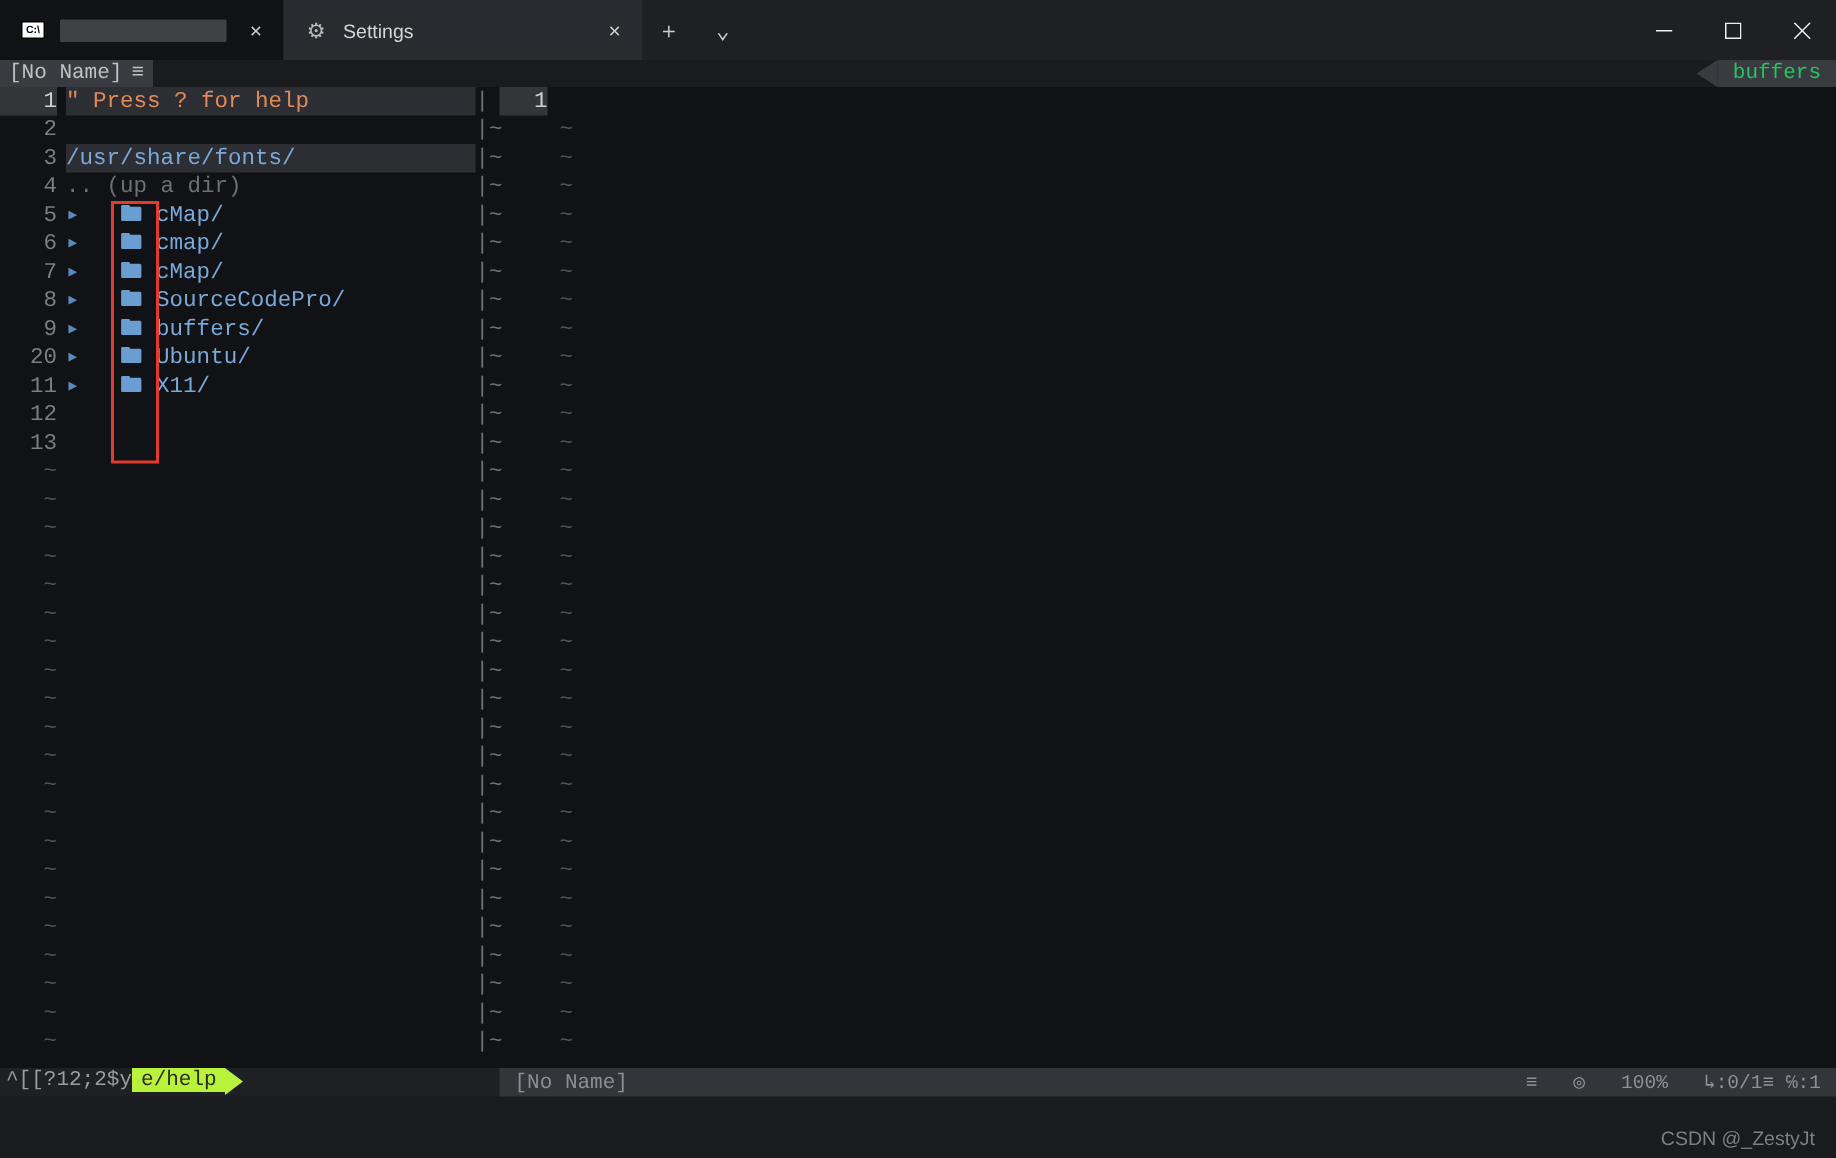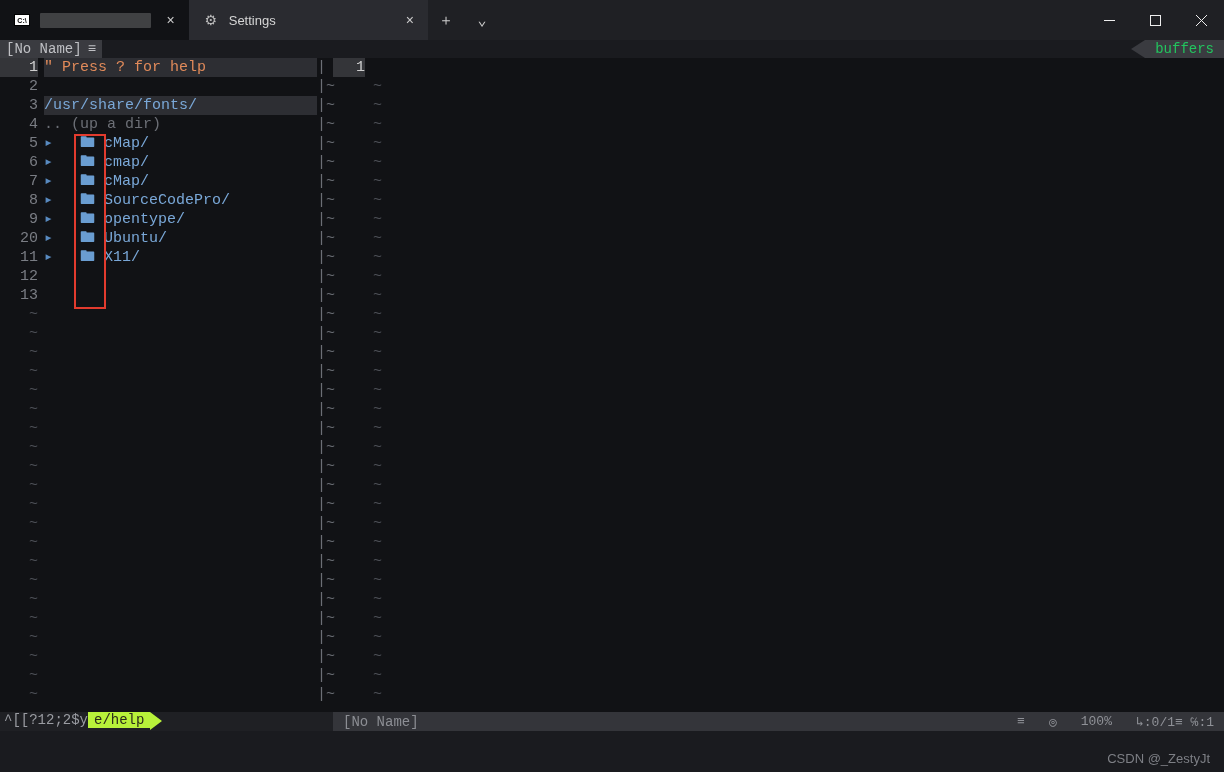--- a/index.html
+++ b/index.html
@@ -160,21 +160,21 @@
     <div class="content">
       <div class="row hl comment">" Press ? for help</div>
       <div class="row"></div>
       <div class="row hl path">/usr/share/fonts/</div>
       <div class="row dim">.. (up a dir)</div>
       <div id="tree-items">
           <div class="row"><span class="arrow">▸</span>   <span class="fico">🖿</span> <span class="folder">cMap/</span></div>
           <div class="row"><span class="arrow">▸</span>   <span class="fico">🖿</span> <span class="folder">cmap/</span></div>
           <div class="row"><span class="arrow">▸</span>   <span class="fico">🖿</span> <span class="folder">cMap/</span></div>
           <div class="row"><span class="arrow">▸</span>   <span class="fico">🖿</span> <span class="folder">SourceCodePro/</span></div>
-          <div class="row"><span class="arrow">▸</span>   <span class="fico">🖿</span> <span class="folder">opentype/</span></div>
+          <div class="row"><span class="arrow">▸</span>   <span class="fico">🖿</span> <span class="folder">buffers/</span></div>
           <div class="row"><span class="arrow">▸</span>   <span class="fico">🖿</span> <span class="folder">Ubuntu/</span></div>
           <div class="row"><span class="arrow">▸</span>   <span class="fico">🖿</span> <span class="folder">X11/</span></div>
         </div>
       <div class="redbox" style="top:76px"></div>
     </div>
   </div>
 
   <div class="sepcol">
     <div class="row" style="color:#6c6f76">|</div>
     <div id="sep-rows">

